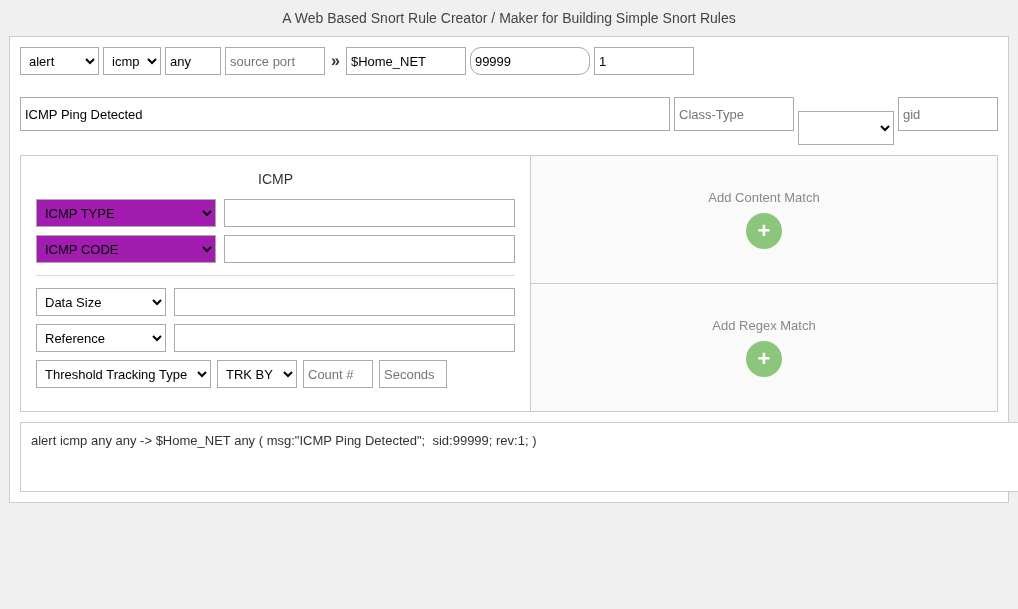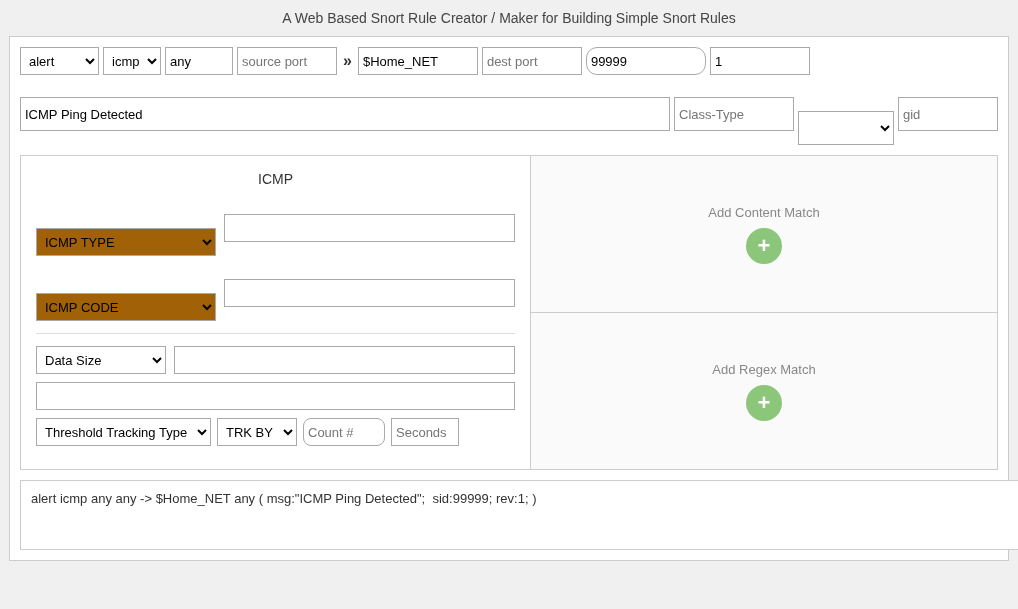--- a/index.html
+++ b/index.html
@@ -124,22 +124,21 @@
       align-items: center;
       gap: 8px;
       margin-bottom: 8px;
     }
     .icmp-row select {
       width: 180px;
       height: 28px;
       border: 1px solid #aaa;
       padding: 2px 4px;
       font-size: 13px;
-      background: #a16207;
-      margin-top: 29px;
+      background: #a21caf;
     }
     .icmp-row input {
       flex: 1;
       height: 28px;
       border: 1px solid #aaa;
       padding: 2px 4px;
       font-size: 13px;
     }
     .divider {
       border: none;
@@ -212,25 +211,24 @@
       <option>pass</option>
       <option>activate</option>
       <option>dynamic</option>
     </select>
     <select>
       <option>icmp</option>
       <option>tcp</option>
       <option>udp</option>
       <option>ip</option>
     </select>
-    <input type="text" style="width: 68px;" value="any">
+    <input type="text" style="width: 56px;" value="any">
     <input type="text" style="width: 100px;" placeholder="source port">
     <span class="arrow-icon">»</span>
     <input type="text" style="width: 120px;" value="$Home_NET">
-    <input type="text" style="width: 100px;" placeholder="dest port">
     <input type="text" style="width: 120px; border-radius: 11px;" value="99999">
     <input type="text" style="width: 100px;" value="1">
   </div>
 
   <div class="row2">
     <input type="text" class="msg-input" value="ICMP Ping Detected" style="">
     <input type="text" class="class-type-input" placeholder="Class-Type" style="">
     <select class="priority-select">
       <option>Priority</option>
       <option>1</option>
@@ -274,36 +272,42 @@
           <option>Data Size</option>
           <option>&lt;=</option>
           <option>&gt;=</option>
           <option>=</option>
           <option>!=</option>
         </select>
         <input type="text" style="">
       </div>
 
       <div class="datasize-row">
+        <select>
+          <option>Reference</option>
+          <option>url</option>
+          <option>cve</option>
+          <option>bugtraq</option>
+        </select>
         <input type="text" style="">
       </div>
 
       <div class="threshold-row">
         <select style="width:175px;">
           <option>Threshold Tracking Type</option>
           <option>threshold</option>
           <option>limit</option>
           <option>both</option>
         </select>
         <select style="width:80px;">
           <option>TRK BY</option>
           <option>by_src</option>
           <option>by_dst</option>
         </select>
-        <input type="text" placeholder="Count #" style="width: 82px; border-radius: 8px;">
+        <input type="text" placeholder="Count #" style="width: 70px;">
         <input type="text" placeholder="Seconds" style="width: 68px;">
       </div>
     </div>
 
     <div class="right-panel">
       <div class="right-top">
         <div class="section-label">Add Content Match</div>
         <button class="add-btn">+</button>
       </div>
       <div class="right-bottom">

